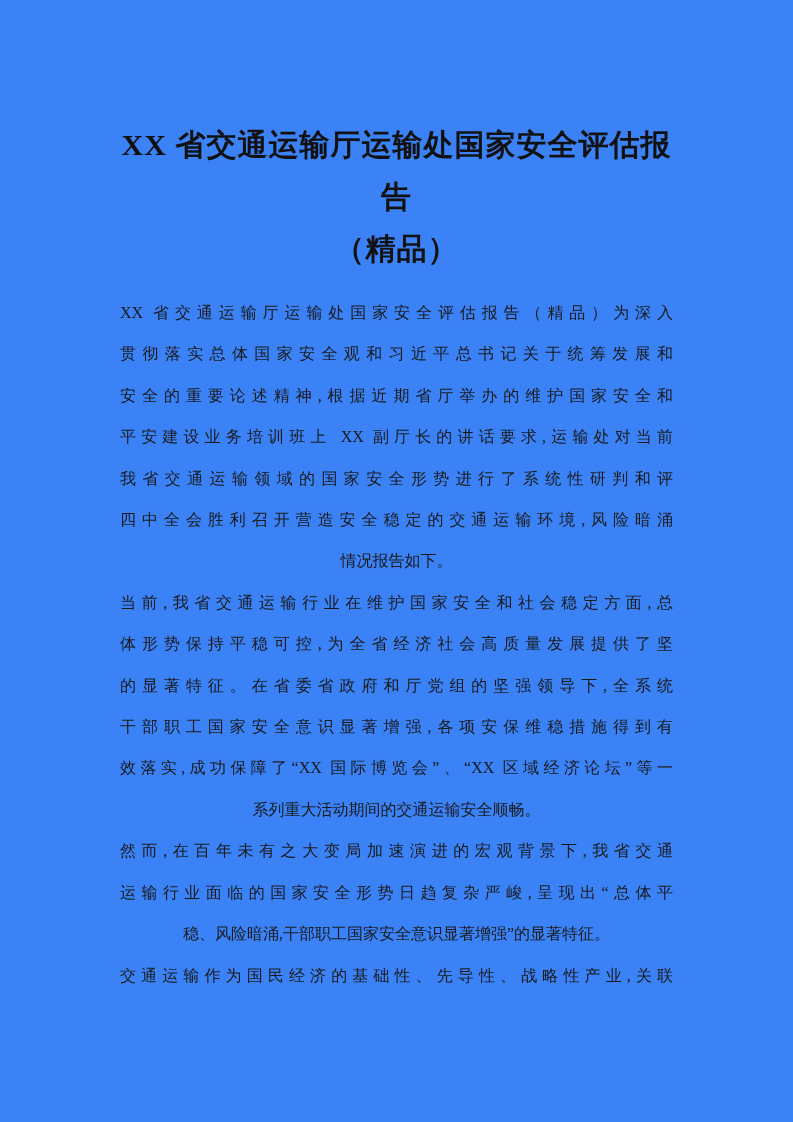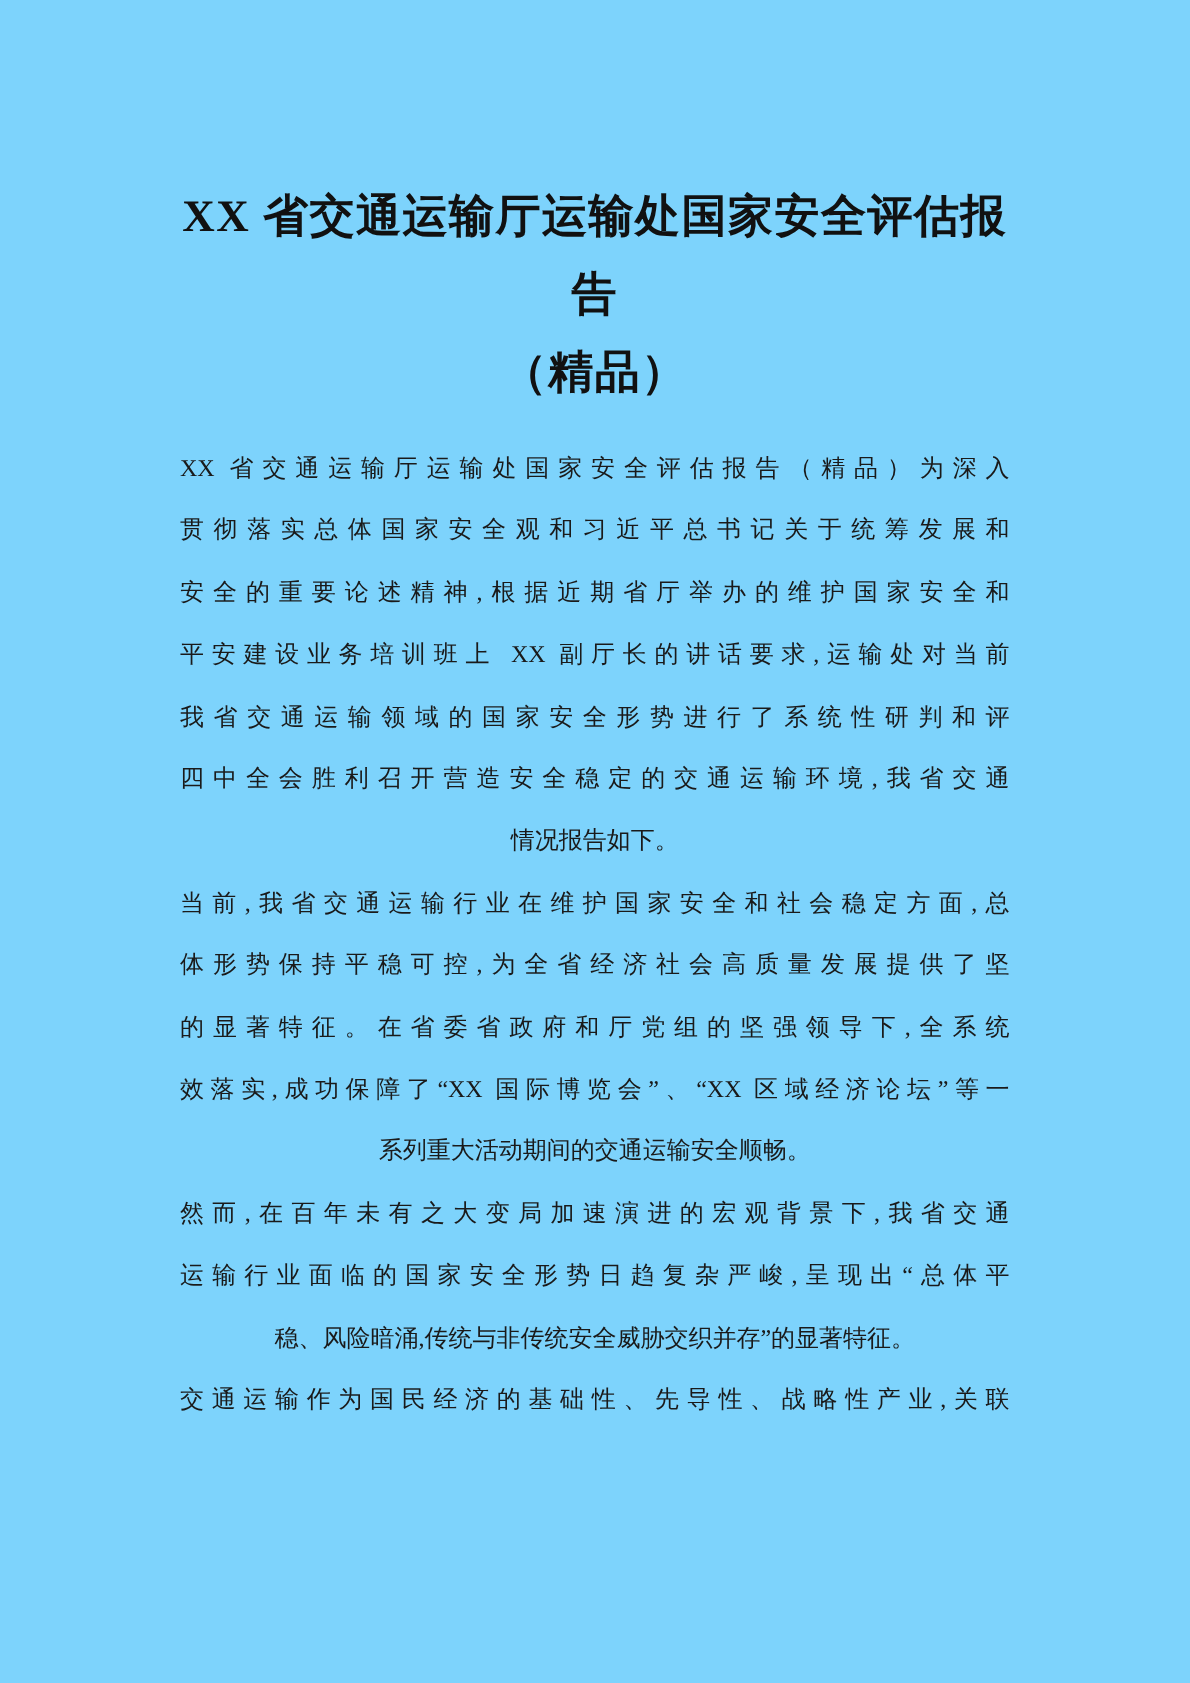--- a/index.html
+++ b/index.html
@@ -5,21 +5,21 @@
   html, body {
     margin: 0;
     padding: 0;
     background: #ffffff;
   }
   .page {
     position: relative;
     width: 793px;
     height: 1122px;
     margin: 0 auto;
-    background: #7dd3fc;
+    background: #3b82f6;
     box-sizing: border-box;
     padding: 119px 120px 0 120px;
     color: #1a1a1a;
     font-family: "Liberation Serif", "DejaVu Serif", serif;
     overflow: hidden;
   }
   .doc-title {
     margin: 0;
     font-size: 30px;
     font-weight: 700;
@@ -52,25 +52,26 @@
   <h1 class="doc-title">
     <div class="doc-title-line">XX 省交通运输厅运输处国家安全评估报告</div>
     <div class="doc-title-line">（精品）</div>
   </h1>
   <div class="doc-content" id="doc-content">
       <div class="doc-line j">XX 省交通运输厅运输处国家安全评估报告（精品）为深入</div>
       <div class="doc-line j">贯彻落实总体国家安全观和习近平总书记关于统筹发展和</div>
       <div class="doc-line j">安全的重要论述精神,根据近期省厅举办的维护国家安全和</div>
       <div class="doc-line j">平安建设业务培训班上 XX 副厅长的讲话要求,运输处对当前</div>
       <div class="doc-line j">我省交通运输领域的国家安全形势进行了系统性研判和评</div>
-      <div class="doc-line j">四中全会胜利召开营造安全稳定的交通运输环境,我省交通</div>
+      <div class="doc-line j">四中全会胜利召开营造安全稳定的交通运输环境,风险暗涌</div>
       <div class="doc-line">情况报告如下。</div>
       <div class="doc-line j">当前,我省交通运输行业在维护国家安全和社会稳定方面,总</div>
       <div class="doc-line j">体形势保持平稳可控,为全省经济社会高质量发展提供了坚</div>
       <div class="doc-line j">的显著特征。在省委省政府和厅党组的坚强领导下,全系统</div>
+      <div class="doc-line j">干部职工国家安全意识显著增强,各项安保维稳措施得到有</div>
       <div class="doc-line j">效落实,成功保障了“XX 国际博览会”、“XX 区域经济论坛”等一</div>
       <div class="doc-line">系列重大活动期间的交通运输安全顺畅。</div>
       <div class="doc-line j">然而,在百年未有之大变局加速演进的宏观背景下,我省交通</div>
       <div class="doc-line j">运输行业面临的国家安全形势日趋复杂严峻,呈现出“总体平</div>
-      <div class="doc-line">稳、风险暗涌,传统与非传统安全威胁交织并存”的显著特征。</div>
+      <div class="doc-line">稳、风险暗涌,干部职工国家安全意识显著增强”的显著特征。</div>
       <div class="doc-line j">交通运输作为国民经济的基础性、先导性、战略性产业,关联</div>
     </div>
 </div>
 
 </body></html>

